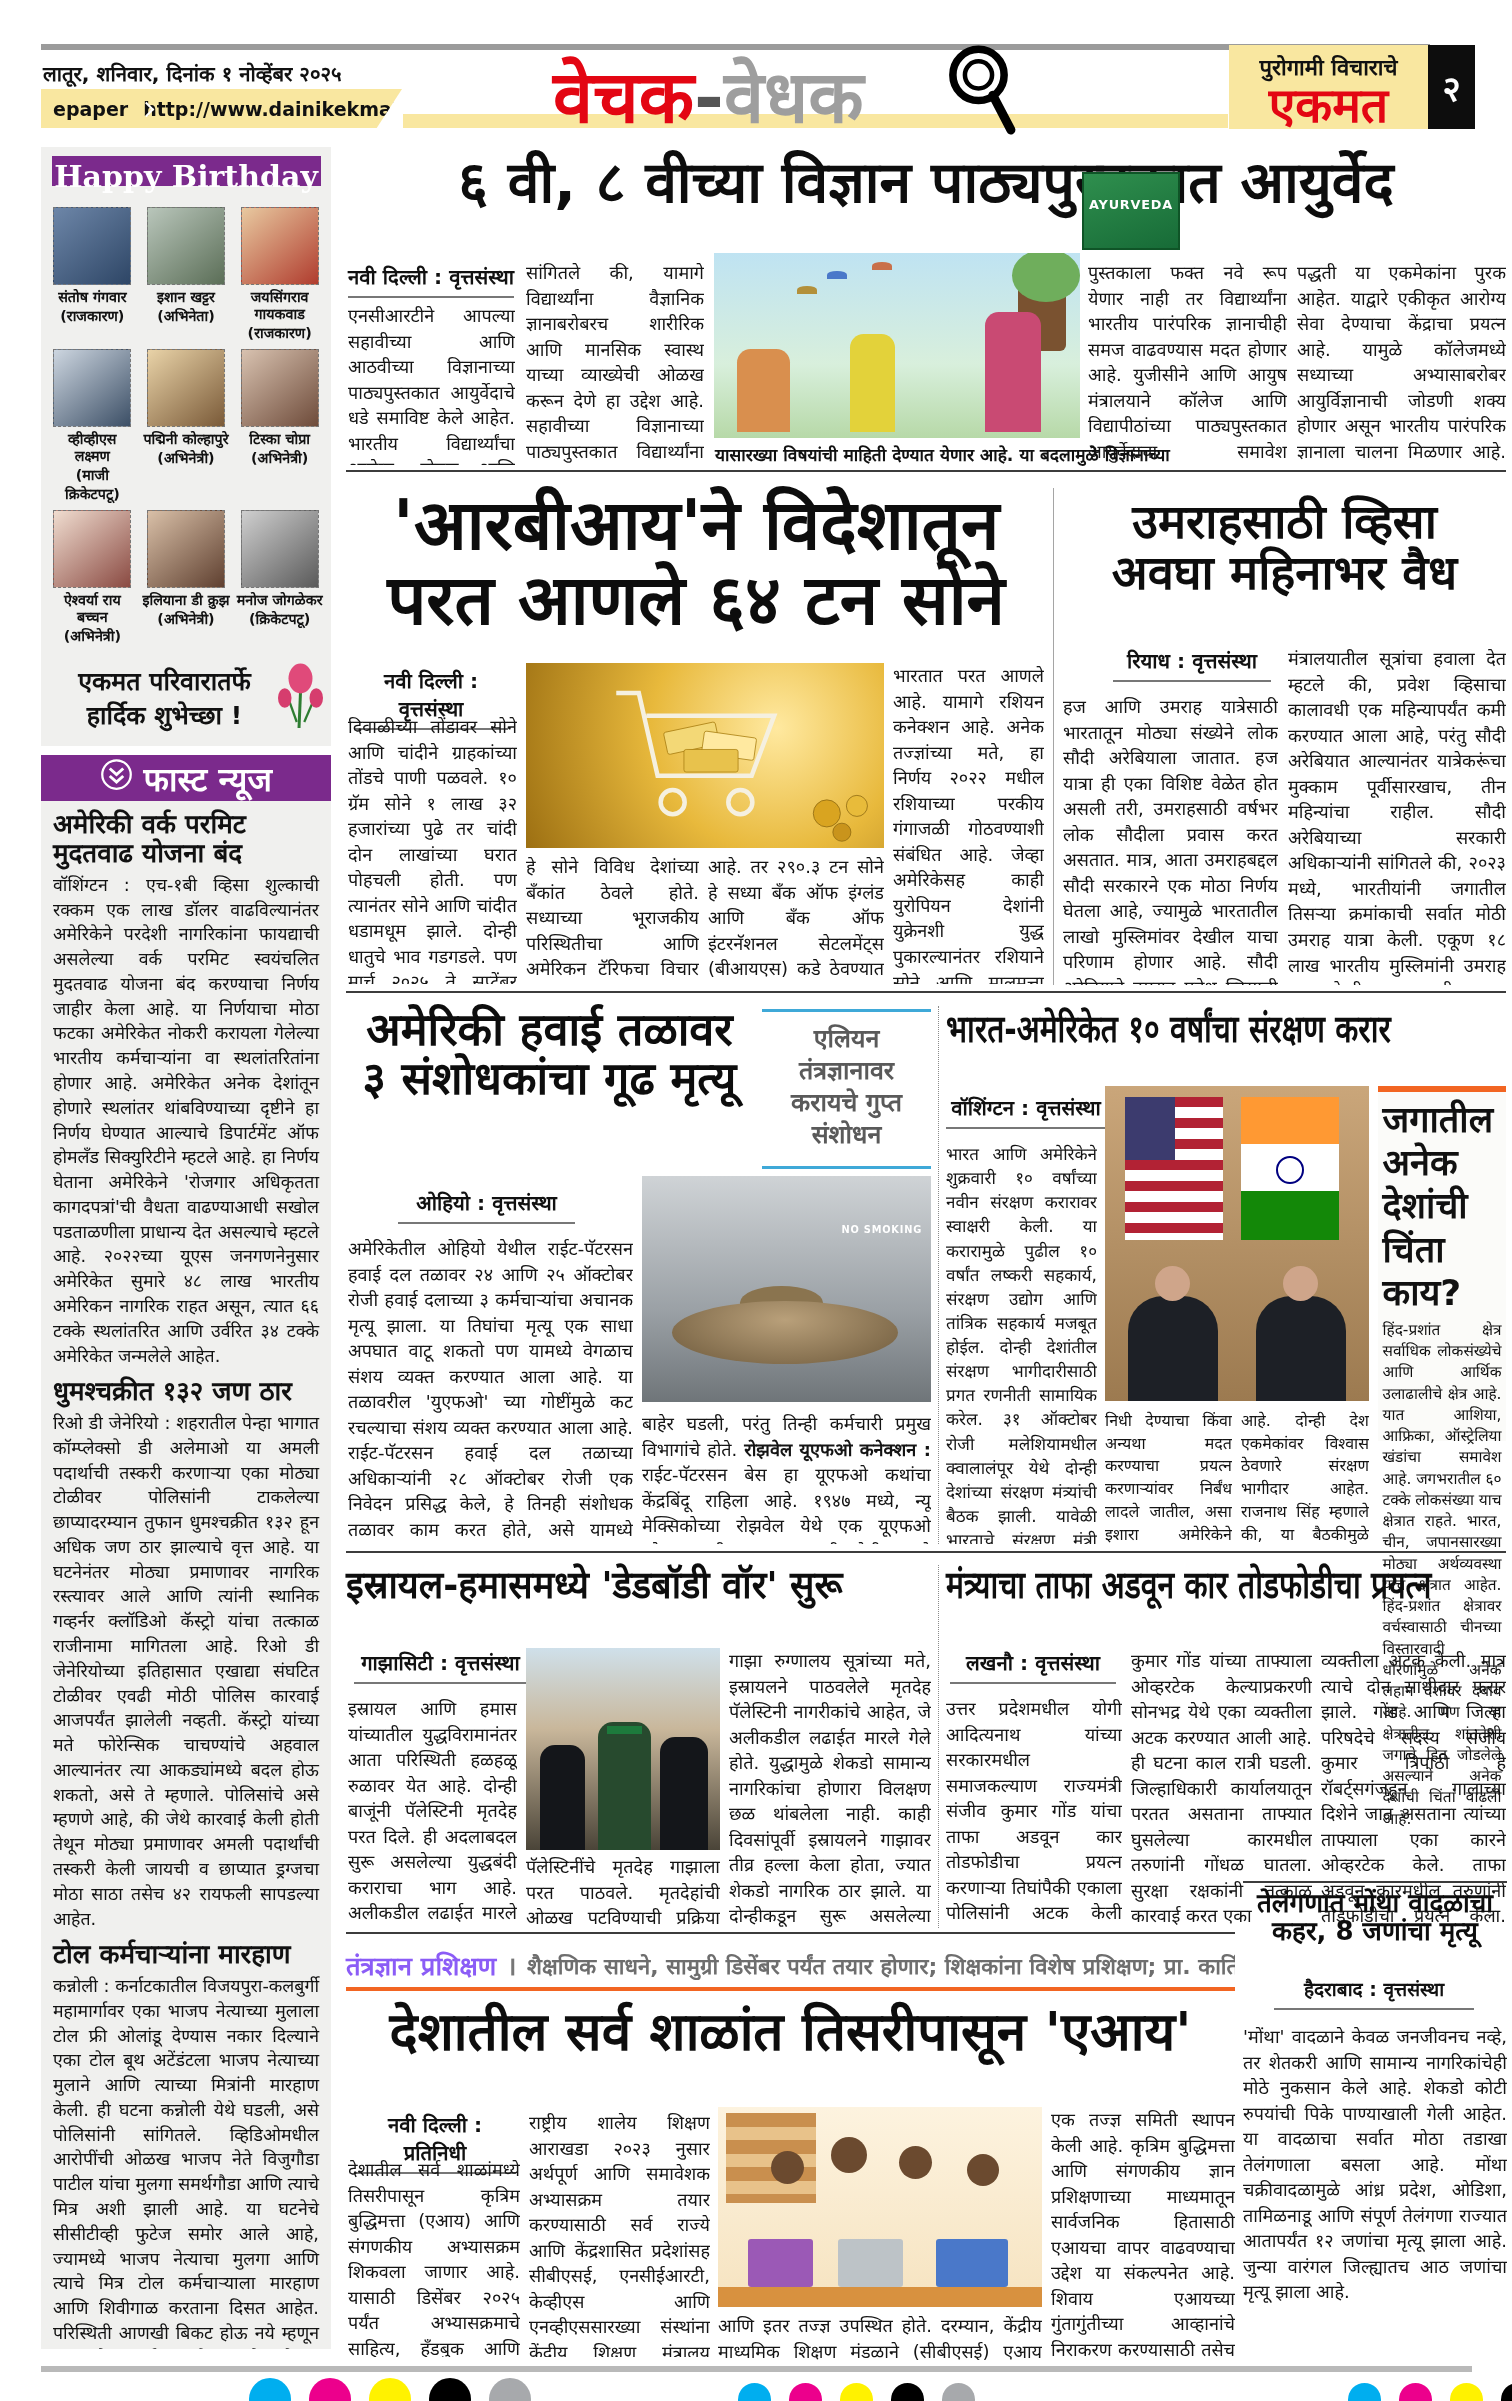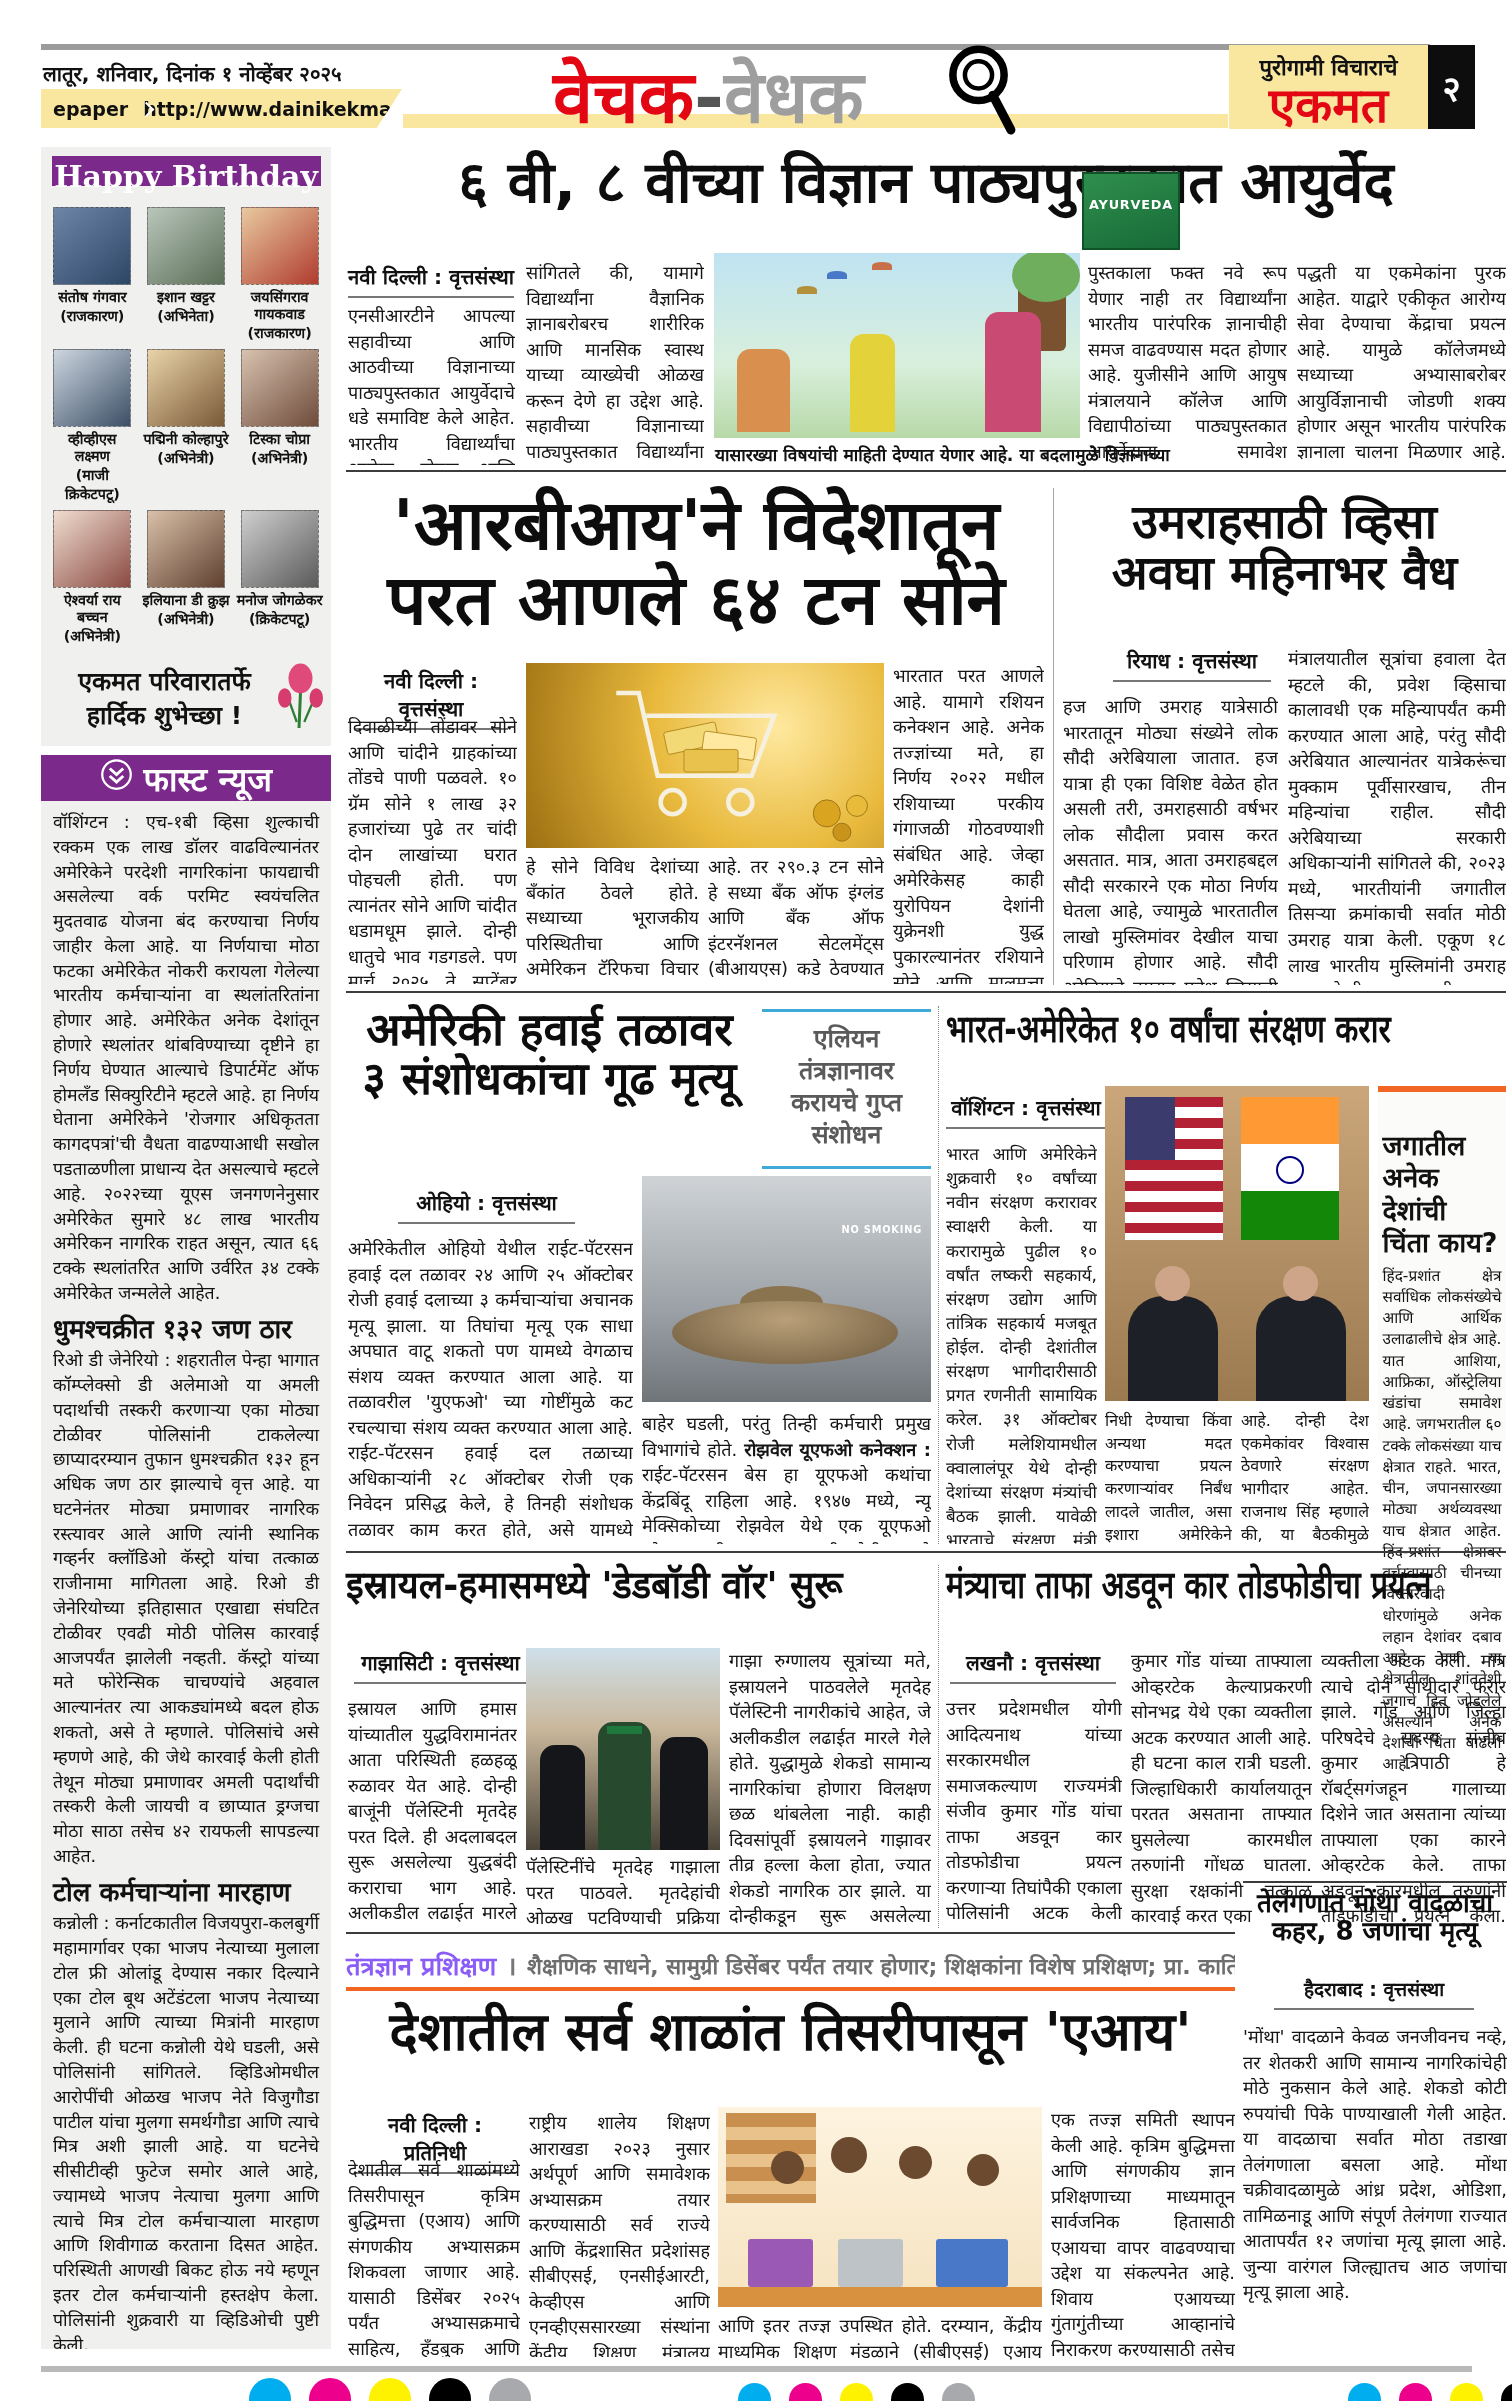--- a/index.html
+++ b/index.html
@@ -97,21 +97,21 @@
   .df-byline { left:946px; top:1093px; width:160px; }
   .df-c1 { left:946px; top:1142px; width:151px; height:402px; font-size:17px; }
   .df-photo { left:1105px; top:1086px; width:264px; height:315px; background:linear-gradient(180deg,#caa67a 0%,#9c7a50 100%); overflow:hidden; }
   .flag-us { position:absolute; left:19.6px; top:10.5px; width:98px; height:143px; background:repeating-linear-gradient(180deg,#b22234 0 10.5px,#fff 10.5px 21px); }
   .flag-us::after { content:""; position:absolute; left:0; top:0; width:50px; height:63px; background:#3c3b6e; }
   .flag-in { position:absolute; right:30px; top:10.5px; width:98px; height:143px; background:linear-gradient(180deg,#ff9933 0 33%,#fff 33% 66%,#138808 66% 100%); }
   .flag-in::after { content:""; position:absolute; left:35px; top:59px; width:24px; height:24px; border:2.3px solid #000080; border-radius:50%; }
   .df-man { position:absolute; bottom:0; width:90px; height:105px; background:#1d2026; border-radius:35px 35px 0 0; }
   .df-man::after { content:""; position:absolute; top:-30px; left:27px; width:35px; height:35px; border-radius:50%; background:#cfa58a; }
   .df-box { left:1378px; top:1086px; width:128px; height:355px; border-top:6.8px solid #F26522; background:#fbfbf9; padding:6px 4.5px; }
-  .df-box-title { font-size:27px; font-weight:800; line-height:1.2;margin-top:32px; }
+  .df-box-title { font-size:36px; font-weight:800; line-height:1.2; }
   .df-box-body { font-size:15.4px; line-height:1.38; text-align:justify; margin-top:6px; }
   .df-c2 { left:1105px; top:1410px; width:127px; height:134px; font-size:16px; }
   .df-c3 { left:1241px; top:1410px; width:128px; height:134px; font-size:16px; }
   .rule-r3 { left:346px; top:1551px; width:1160px; height:1.5px; }
 
   
   .is-headline { left:346px; top:1565px; width:602px; font-size:38px; white-space:nowrap; transform:scaleX(0.95); transform-origin:left center; }
   .is-byline { left:354px; top:1648px; width:173px; }
   .is-c1 { left:348px; top:1696px; width:169px; height:232px; }
   .is-photo { left:526px; top:1648px; width:194px; height:202px; background:linear-gradient(180deg,#cfe0ea 0%,#c9b79b 40%,#4a4438 100%); overflow:hidden; }
@@ -251,20 +251,21 @@
       <svg width="33" height="33" viewBox="0 0 44 44">
           <circle cx="22" cy="22" r="19" fill="none" stroke="#fff" stroke-width="3"></circle>
           <polyline points="13,14 22,22 31,14" fill="none" stroke="#fff" stroke-width="4"></polyline>
           <polyline points="13,24 22,32 31,24" fill="none" stroke="#fff" stroke-width="4"></polyline>
         </svg>
     </span>
     <span>फास्ट न्यूज</span>
   </div>
   <div class="abs fast-body">
     <div class="fn-item">
+      <div class="fn-h">अमेरिकी वर्क परमिट मुदतवाढ योजना बंद</div>
       <div class="fn-b">वॉशिंग्टन : एच-१बी व्हिसा शुल्काची रक्कम एक लाख डॉलर वाढविल्यानंतर अमेरिकेने परदेशी नागरिकांना फायद्याची असलेल्या वर्क परमिट स्वयंचलित मुदतवाढ योजना बंद करण्याचा निर्णय जाहीर केला आहे. या निर्णयाचा मोठा फटका अमेरिकेत नोकरी करायला गेलेल्या भारतीय कर्मचाऱ्यांना वा स्थलांतरितांना होणार आहे. अमेरिकेत अनेक देशांतून होणारे स्थलांतर थांबविण्याच्या दृष्टीने हा निर्णय घेण्यात आल्याचे डिपार्टमेंट ऑफ होमलँड सिक्युरिटीने म्हटले आहे. हा निर्णय घेताना अमेरिकेने 'रोजगार अधिकृतता कागदपत्रां'ची वैधता वाढण्याआधी सखोल पडताळणीला प्राधान्य देत असल्याचे म्हटले आहे. २०२२च्या यूएस जनगणनेनुसार अमेरिकेत सुमारे ४८ लाख भारतीय अमेरिकन नागरिक राहत असून, त्यात ६६ टक्के स्थलांतरित आणि उर्वरित ३४ टक्के अमेरिकेत जन्मलेले आहेत.</div>
     </div>
     <div class="fn-item">
       <div class="fn-h">धुमश्चक्रीत १३२ जण ठार</div>
       <div class="fn-b">रिओ डी जेनेरियो : शहरातील पेन्हा भागात कॉम्प्लेक्सो डी अलेमाओ या अमली पदार्थाची तस्करी करणाऱ्या एका मोठ्या टोळीवर पोलिसांनी टाकलेल्या छाप्यादरम्यान तुफान धुमश्चक्रीत १३२ हून अधिक जण ठार झाल्याचे वृत्त आहे. या घटनेनंतर मोठ्या प्रमाणावर नागरिक रस्त्यावर आले आणि त्यांनी स्थानिक गव्हर्नर क्लॉडिओ कॅस्ट्रो यांचा तत्काळ राजीनामा मागितला आहे. रिओ डी जेनेरियोच्या इतिहासात एखाद्या संघटित टोळीवर एवढी मोठी पोलिस कारवाई आजपर्यंत झालेली नव्हती. कॅस्ट्रो यांच्या मते फोरेन्सिक चाचण्यांचे अहवाल आल्यानंतर त्या आकड्यांमध्ये बदल होऊ शकतो, असे ते म्हणाले. पोलिसांचे असे म्हणणे आहे, की जेथे कारवाई केली होती तेथून मोठ्या प्रमाणावर अमली पदार्थांची तस्करी केली जायची व छाप्यात ड्रग्जचा मोठा साठा तसेच ४२ रायफली सापडल्या आहेत.</div>
     </div>
     <div class="fn-item">
       <div class="fn-h">टोल कर्मचाऱ्यांना मारहाण</div>
       <div class="fn-b">कन्नोली : कर्नाटकातील विजयपुरा-कलबुर्गी महामार्गावर एका भाजप नेत्याच्या मुलाला टोल फ्री ओलांडू देण्यास नकार दिल्याने एका टोल बूथ अटेंडंटला भाजप नेत्याच्या मुलाने आणि त्याच्या मित्रांनी मारहाण केली. ही घटना कन्नोली येथे घडली, असे पोलिसांनी सांगितले. व्हिडिओमधील आरोपींची ओळख भाजप नेते विजुगौडा पाटील यांचा मुलगा समर्थगौडा आणि त्याचे मित्र अशी झाली आहे. या घटनेचे सीसीटीव्ही फुटेज समोर आले आहे, ज्यामध्ये भाजप नेत्याचा मुलगा आणि त्याचे मित्र टोल कर्मचाऱ्याला मारहाण आणि शिवीगाळ करताना दिसत आहेत. परिस्थिती आणखी बिकट होऊ नये म्हणून इतर टोल कर्मचाऱ्यांनी हस्तक्षेप केला. पोलिसांनी शुक्रवारी या व्हिडिओची पुष्टी केली.</div>
     </div>

